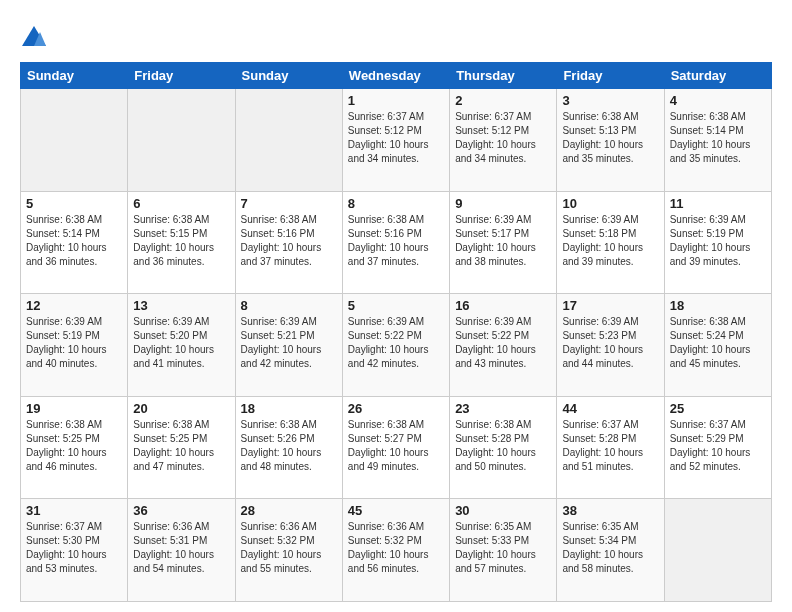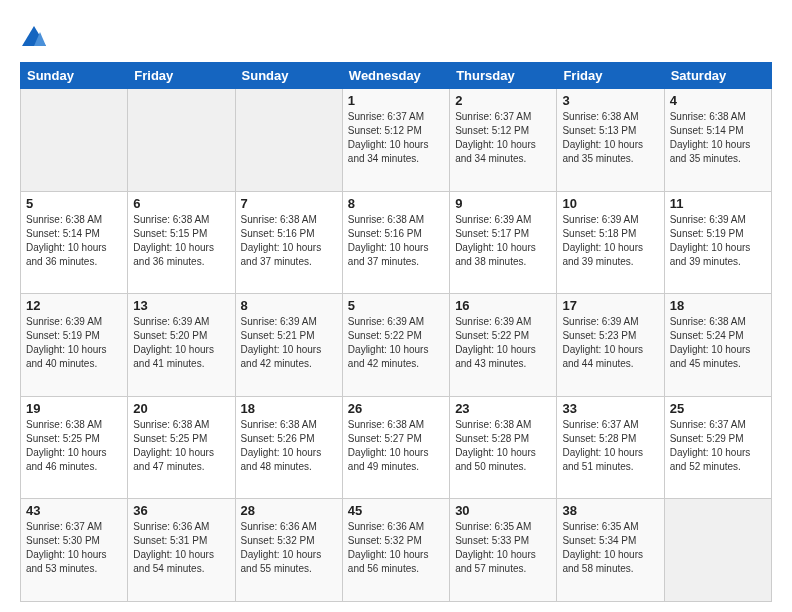--- a/index.html
+++ b/index.html
@@ -298,37 +298,37 @@
 and 49 minutes.</div>
           </td>
           <td>
             <span class="day-number">23</span>
             <div class="day-info" style="white-space: pre-line;">Sunrise: 6:38 AM
 Sunset: 5:28 PM
 Daylight: 10 hours
 and 50 minutes.</div>
           </td>
           <td>
-            <span class="day-number">33</span>
+            <span class="day-number">44</span>
             <div class="day-info" style="white-space: pre-line;">Sunrise: 6:37 AM
 Sunset: 5:28 PM
 Daylight: 10 hours
 and 51 minutes.</div>
           </td>
           <td>
             <span class="day-number">25</span>
             <div class="day-info" style="white-space: pre-line;">Sunrise: 6:37 AM
 Sunset: 5:29 PM
 Daylight: 10 hours
 and 52 minutes.</div>
           </td>
         </tr>
         <tr>
           <td>
-            <span class="day-number">43</span>
+            <span class="day-number">31</span>
             <div class="day-info" style="white-space: pre-line;">Sunrise: 6:37 AM
 Sunset: 5:30 PM
 Daylight: 10 hours
 and 53 minutes.</div>
           </td>
           <td>
             <span class="day-number">36</span>
             <div class="day-info" style="white-space: pre-line;">Sunrise: 6:36 AM
 Sunset: 5:31 PM
 Daylight: 10 hours

